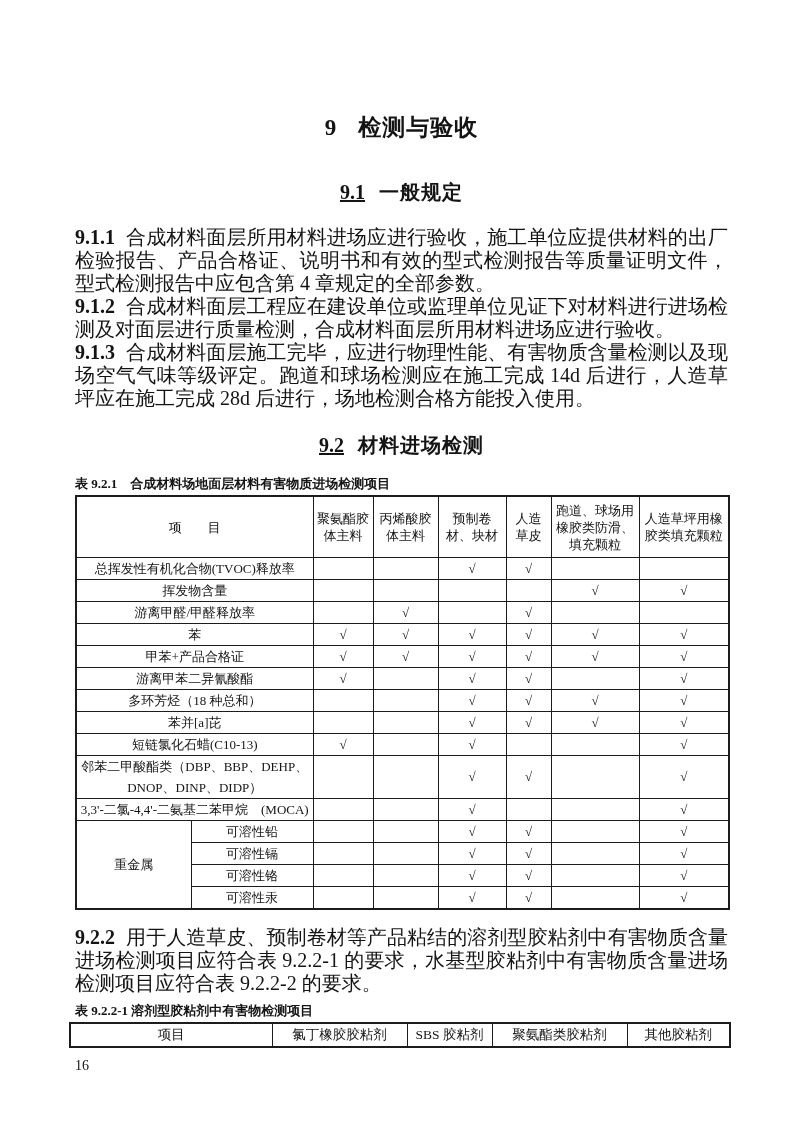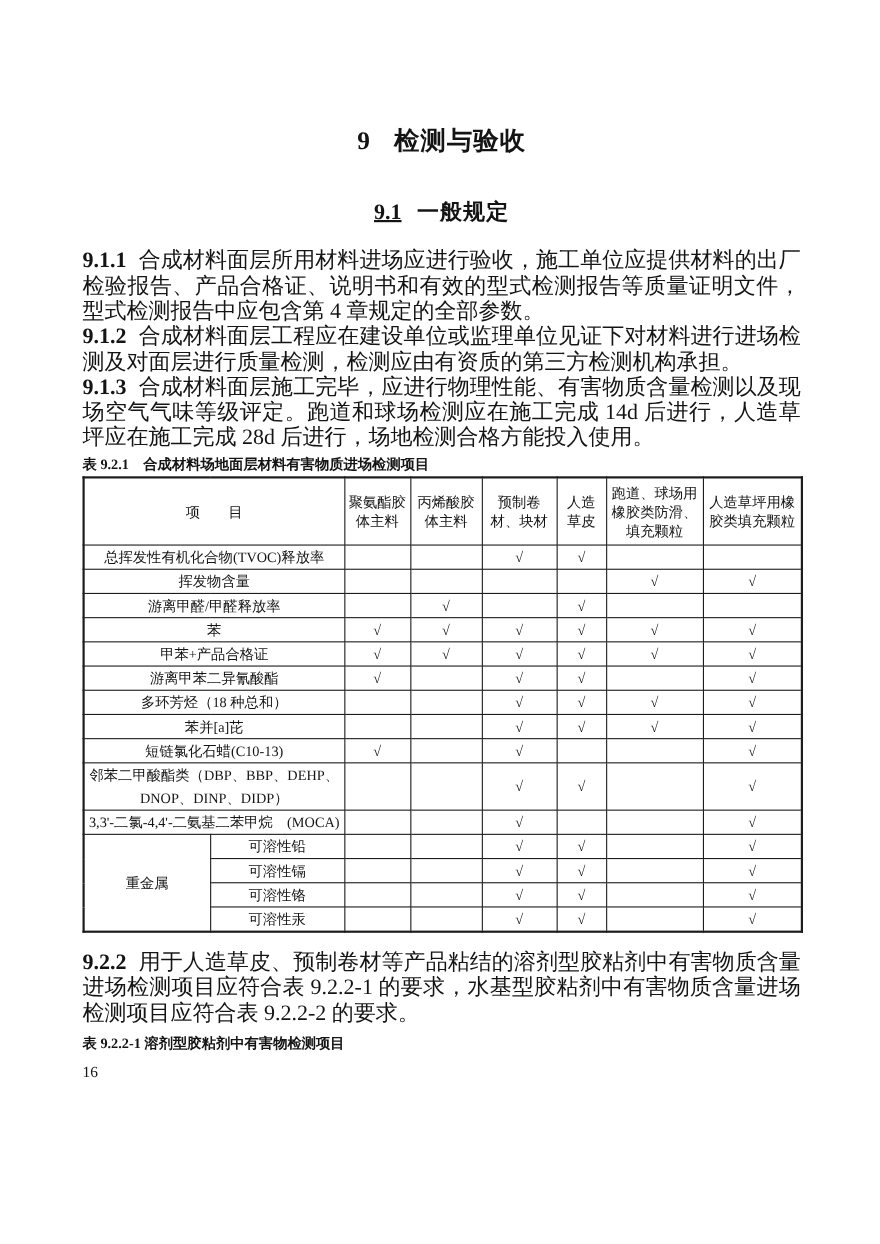--- a/index.html
+++ b/index.html
@@ -47,23 +47,24 @@
 </head>
 <body>
 
 <div class="content">
 
   <h1 class="chapter"><span class="num">9</span><span>检测与验收</span></h1>
 
   <h2 class="section"><span class="num">9.1</span><span>一般规定</span></h2>
 
   <p class="para"><span class="pnum">9.1.1</span><span>合成材料面层所用材料进场应进行验收，施工单位应提供材料的出厂检验报告、产品合格证、说明书和有效的型式检测报告等质量证明文件，型式检测报告中应包含第 4 章规定的全部参数。</span></p>
-  <p class="para"><span class="pnum">9.1.2</span><span>合成材料面层工程应在建设单位或监理单位见证下对材料进行进场检测及对面层进行质量检测，检测应由有资质的第三方检测机构承担。</span></p>
+  <p class="para"><span class="pnum">9.1.2</span><span>合成材料面层工程应在建设单位或监理单位见证下对材料进行进场检测及对面层进行质量检测，合成材料面层所用材料进场应进行验收。</span></p>
   <p class="para"><span class="pnum">9.1.3</span><span>合成材料面层施工完毕，应进行物理性能、有害物质含量检测以及现场空气气味等级评定。跑道和球场检测应在施工完成 14d 后进行，人造草坪应在施工完成 28d 后进行，场地检测合格方能投入使用。</span></p>
 
+  <h2 class="section section-2"><span class="num">9.2</span><span>材料进场检测</span></h2>
 
 
   <div class="tcap">表 9.2.1　合成材料场地面层材料有害物质进场检测项目</div>
 
   <table class="t1">
     <colgroup>
       <col style="width:115px">
         <col style="width:122px">
         <col style="width:60px">
         <col style="width:65px">
@@ -220,16 +221,34 @@
           <td class="chk"></td>
           <td class="chk">√</td>
         </tr>
       </tbody>
   </table>
 
   <p class="para" style="margin-top:16px"><span class="pnum">9.2.2</span><span>用于人造草皮、预制卷材等产品粘结的溶剂型胶粘剂中有害物质含量进场检测项目应符合表 9.2.2-1 的要求，水基型胶粘剂中有害物质含量进场检测项目应符合表 9.2.2-2 的要求。</span></p>
 
   <div class="tcap tcap2">表 9.2.2-1 溶剂型胶粘剂中有害物检测项目</div>
 
+  <table class="t2">
+    <colgroup>
+      <col style="width:202px">
+        <col style="width:135px">
+        <col style="width:85px">
+        <col style="width:135px">
+        <col style="width:103px">
+    </colgroup>
+    <thead>
+      <tr>
+        <th>项目</th>
+        <th>氯丁橡胶胶粘剂</th>
+        <th>SBS 胶粘剂</th>
+        <th>聚氨酯类胶粘剂</th>
+        <th>其他胶粘剂</th>
+      </tr>
+    </thead>
+  </table>
 
   <div class="pagenum">16</div>
 
 </div>
 
 </body></html>

